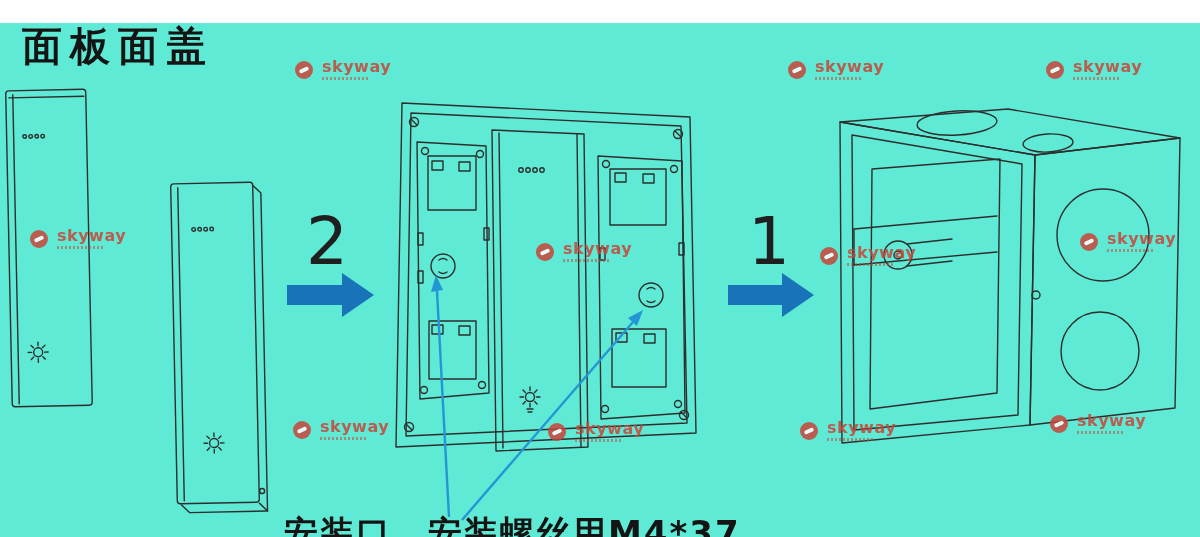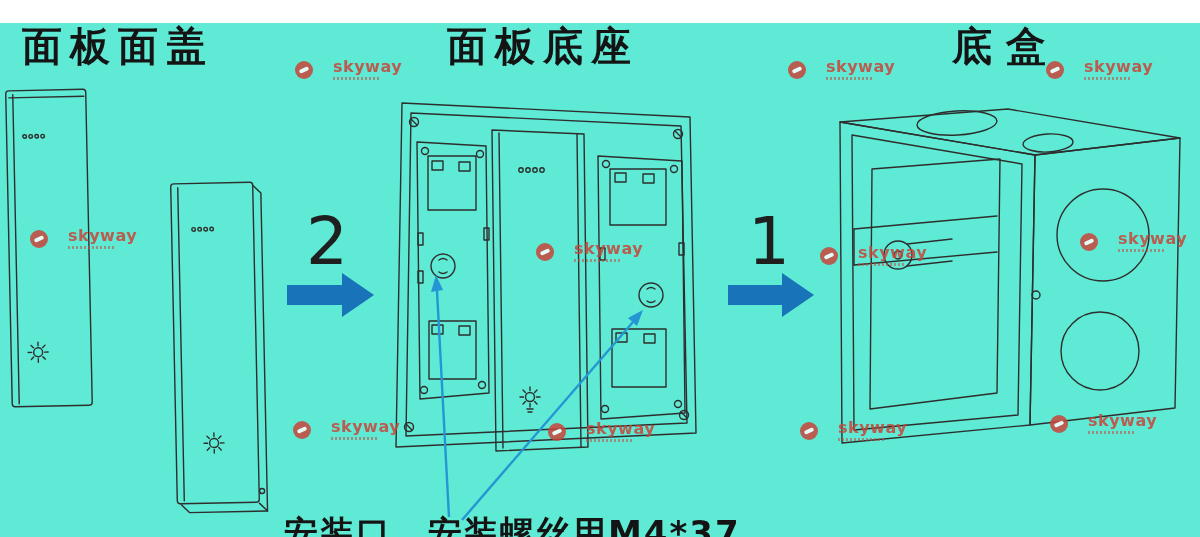--- a/index.html
+++ b/index.html
@@ -11,21 +11,21 @@
   .sec-title { position:absolute; top:0; margin:0; color:#141414;
                font:700 40px/1.15 "DejaVu Sans", sans-serif; letter-spacing:8px; white-space:nowrap; }
 
   .step-num { position:absolute; top:186px; color:#1f1f1f;
               font:400 66px/1 "DejaVu Sans", sans-serif; }
 
   .caption { position:absolute; left:284px; top:490px; color:#141414; white-space:nowrap;
              font:600 34px/1.2 "DejaVu Sans", sans-serif; letter-spacing:2px; }
 
   
-  .wm { position:absolute; display:flex; align-items:center; gap:20px;
+  .wm { position:absolute; display:flex; align-items:center; gap:9px;
         color:#c9453a; opacity:.85; pointer-events:none; }
   .wm-logo { width:18px; height:18px; border-radius:50%; background:currentColor;
              position:relative; flex:0 0 auto; }
   .wm-logo::after { content:""; position:absolute; left:4px; top:7px; width:10px; height:4px;
                     background:#ffffff; border-radius:2px; transform:rotate(-25deg); }
   .wm-body { display:flex; flex-direction:column; line-height:1; }
   .wm-text { font:700 16px/1 "DejaVu Sans", sans-serif; letter-spacing:.5px; }
   .wm-sub { margin-top:2px; width:48px; height:3px; opacity:.65;
             background:repeating-linear-gradient(90deg, currentColor 0 2px, transparent 2px 4px); }
 </style>
@@ -172,22 +172,20 @@
 
     <g>
       <line x1="449" y1="494" x2="437" y2="268" stroke="#2496d4" stroke-width="2.4"></line>
       <polygon points="436,252 443,267 431,269" fill="#2496d4"></polygon>
       <line x1="462" y1="497" x2="633" y2="299" stroke="#2496d4" stroke-width="2.4"></line>
       <polygon points="643,287 637,303 628,295" fill="#2496d4"></polygon>
     </g>
   </svg>
 
   <h1 class="sec-title" style="left:22px">面板面盖</h1>
-  <h1 class="sec-title" style="left:447px">面板底座</h1>
-  <h1 class="sec-title" style="left:952px; letter-spacing:14px">底盒</h1>
 
   <div class="step-num" style="left:306px">2</div>
   <div class="step-num" style="left:748px">1</div>
 
   <div class="caption">安装口，安装螺丝用M4*37</div>
 
   <div class="wm" style="left:295px;top:36px">
     <span class="wm-logo"></span>
     <span class="wm-body">
         <span class="wm-text">skyway</span>

